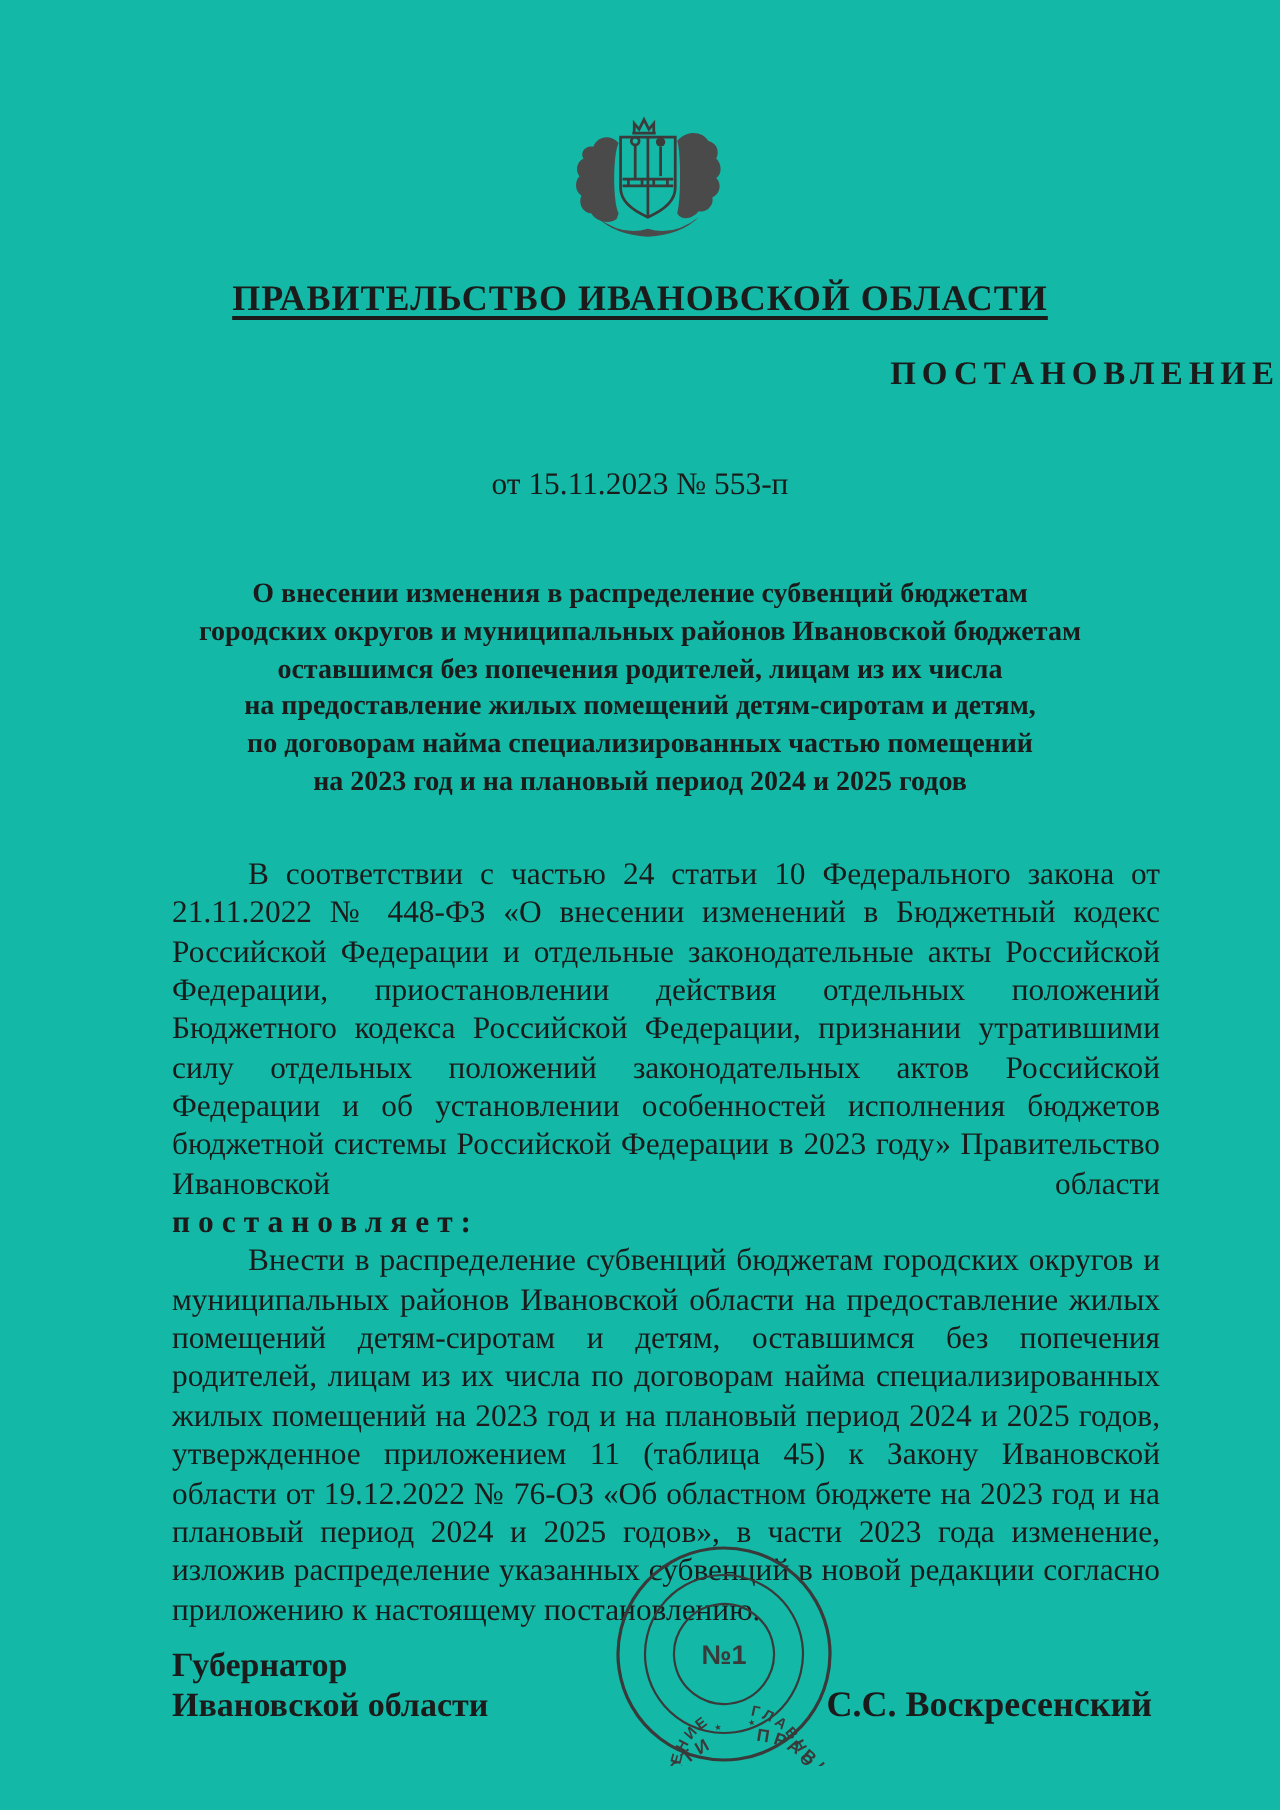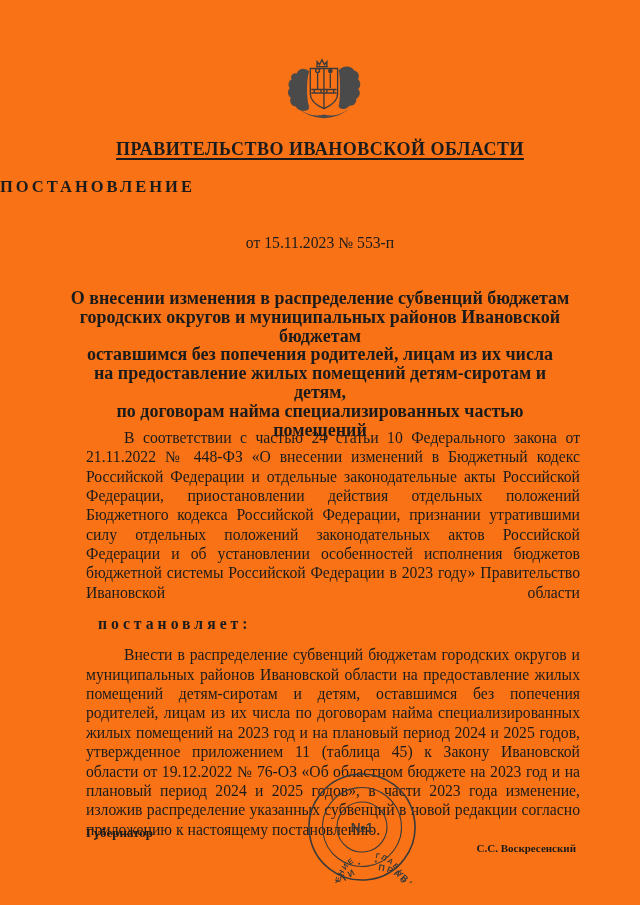--- a/index.html
+++ b/index.html
@@ -1,54 +1,54 @@
 <!DOCTYPE html>
 <html lang="ru"><head>
 <meta charset="utf-8">
 <style>
   html,body{margin:0;padding:0;background:#ffffff;}
   .page{
-    position:relative;width:640px;height:905px;background:#f97316;overflow:hidden;
+    position:relative;width:640px;height:905px;background:#14b8a6;overflow:hidden;
     font-family:"Liberation Serif","DejaVu Serif",serif;color:#1b1b1b;
   }
   
   .emblem{position:absolute;left:281px;top:56px;width:82px;height:70px;}
   
   .authority{
     position:absolute;left:0;top:139px;width:640px;text-align:center;
     font-size:18px;font-weight:bold;letter-spacing:0.5px;
     text-decoration:underline;text-underline-offset:3px;text-decoration-thickness:1.5px;
   }
   .doc-type{
-    position:absolute;left:0;top:177px;width:640px;text-align:left;
+    position:absolute;left:0;top:177px;width:640px;text-align:right;
     font-size:16.5px;font-weight:bold;letter-spacing:3px;
   }
   .date-block{
     position:absolute;left:0;top:233px;width:640px;text-align:center;
     font-size:15.7px;line-height:20.5px;
   }
   
   .subject{
     position:absolute;left:70px;top:289px;width:500px;text-align:center;
-    font-size:18px;font-weight:bold;line-height:18.8px;
+    font-size:14px;font-weight:bold;line-height:18.8px;
   }
   
   .body-text{
     position:absolute;left:86px;top:428px;width:494px;
     font-size:15.7px;line-height:19.35px;
   }
   .body-par{margin:0;text-indent:38px;text-align:justify;}
   .body-par.stretch-last{text-align-last:justify;}
-  .decree{margin:12px;font-weight:bold;letter-spacing:4px;}
+  .decree{margin:0;font-weight:bold;letter-spacing:4px;}
   
   .sig-left{
-    position:absolute;left:86px;top:823px;font-size:13px;font-weight:bold;line-height:20px;
+    position:absolute;left:86px;top:823px;font-size:17px;font-weight:bold;line-height:20px;
   }
   .sig-right{
-    position:absolute;right:64px;top:842px;font-size:11px;font-weight:bold;
+    position:absolute;right:64px;top:842px;font-size:18px;font-weight:bold;
   }
   
   .stamp{position:absolute;left:306px;top:771px;width:112px;height:112px;}
   .stamp text{fill:#3a3a3a;}
   .stamp .ring{fill:none;stroke:#3a3a3a;}
   .stamp .ring-text{font-family:"Liberation Sans","DejaVu Sans",sans-serif;font-weight:bold;}
   .stamp .center-no{
     font-family:"Liberation Sans","DejaVu Sans",sans-serif;
     font-size:13.5px;font-weight:bold;text-anchor:middle;
   }
@@ -86,30 +86,32 @@
   <div class="date-block">
     <div>от 15.11.2023 № 553-п</div>
   </div>
 
   <div class="subject">
     <div>О внесении изменения в распределение субвенций бюджетам</div>
     <div>городских округов и муниципальных районов Ивановской бюджетам</div>
     <div>оставшимся без попечения родителей, лицам из их числа</div>
     <div>на предоставление жилых помещений детям-сиротам и детям,</div>
     <div>по договорам найма специализированных частью помещений</div>
+    <div>на 2023 год и на плановый период 2024 и 2025 годов</div>
   </div>
 
   <div class="body-text">
     <p class="body-par stretch-last">В соответствии с частью 24 статьи 10 Федерального закона от 21.11.2022 № 448-ФЗ «О внесении изменений в Бюджетный кодекс Российской Федерации и отдельные законодательные акты Российской Федерации, приостановлении действия отдельных положений Бюджетного кодекса Российской Федерации, признании утратившими силу отдельных положений законодательных актов Российской Федерации и об установлении особенностей исполнения бюджетов бюджетной системы Российской Федерации в 2023 году» Правительство Ивановской области</p>
     <p class="decree">постановляет:</p>
     <p class="body-par">Внести в распределение субвенций бюджетам городских округов и муниципальных районов Ивановской области на предоставление жилых помещений детям-сиротам и детям, оставшимся без попечения родителей, лицам из их числа по договорам найма специализированных жилых помещений на 2023 год и на плановый период 2024 и 2025 годов, утвержденное приложением 11 (таблица 45) к Закону Ивановской области от 19.12.2022 № 76-ОЗ «Об областном бюджете на 2023 год и на плановый период 2024 и 2025 годов», в части 2023 года изменение, изложив распределение указанных субвенций в новой редакции согласно приложению к настоящему постановлению.</p>
   </div>
 
   <div class="sig-left">
     <div>Губернатор</div>
+    <div>Ивановской области</div>
   </div>
   <div class="sig-right">С.С. Воскресенский</div>
 
   <svg class="stamp" viewBox="0 0 112 112" aria-hidden="true">
     <g transform="rotate(-8 56 56)">
       <circle class="ring" cx="56" cy="56" r="53" stroke-width="1.6"></circle>
       <circle class="ring" cx="56" cy="56" r="39.5" stroke-width="1.1"></circle>
       <circle class="ring" cx="56" cy="56" r="25" stroke-width="1.1"></circle>
       <path id="stamp-outer-path" d="M56,100 A44,44 0 1 1 55.9,100" fill="none"></path>
       <path id="stamp-inner-path" d="M56,87 A31,31 0 1 1 55.9,87" fill="none"></path>

